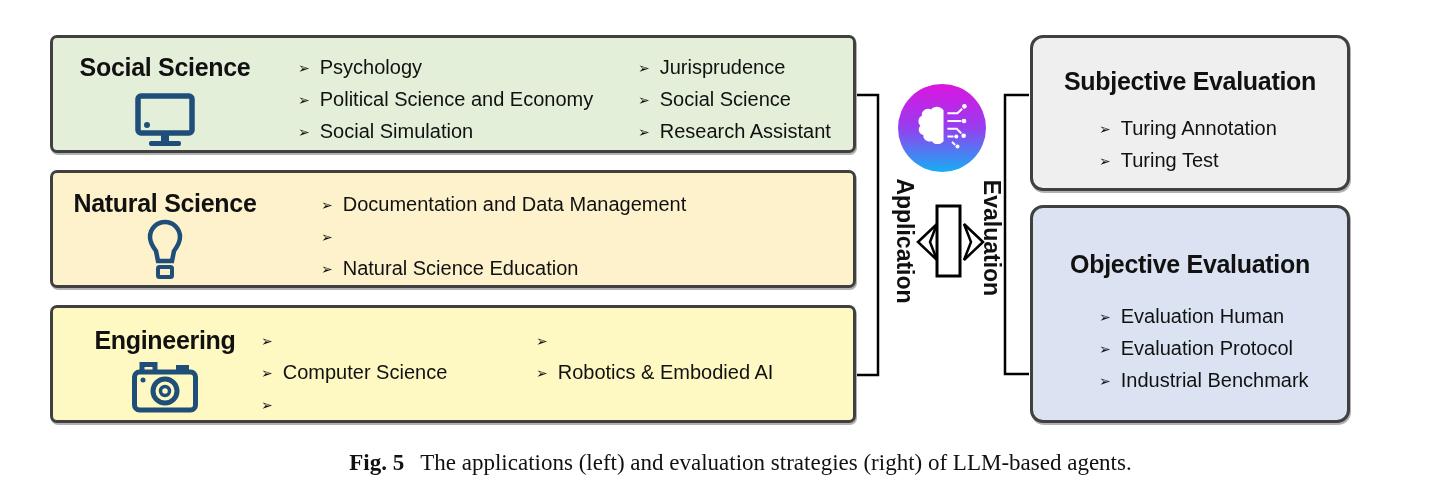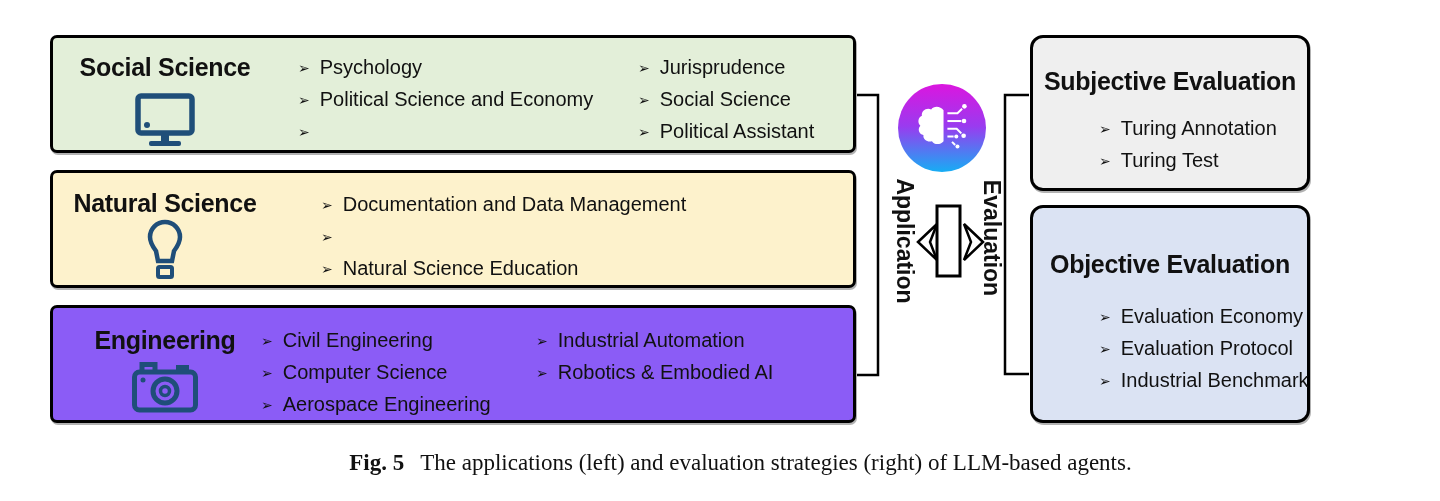--- a/index.html
+++ b/index.html
@@ -1,25 +1,25 @@
 <!DOCTYPE html>
 <html><head>
 <meta charset="utf-8">
 <style>
   * { margin:0; padding:0; box-sizing:border-box; }
   html,body { background:#ffffff; }
   body { width:1440px; height:501px; font-family:"Liberation Sans", sans-serif; color:#111; }
   .fig { position:relative; width:1440px; height:501px; overflow:hidden; background:#fff; }
 
-  .box { position:absolute; border:3px solid #000000; box-shadow:1px 2px 0 rgba(0,0,0,.30); }
+  .box { position:absolute; border:3px solid #404040; box-shadow:1px 2px 0 rgba(0,0,0,.30); }
   .leftbox { left:50px; width:806px; height:118px; border-radius:7px; }
   #box-social { top:35px;  background:#E3EFD9; }
   #box-natural{ top:170px; background:#FDF2CC; }
-  #box-eng    { top:305px; background:#8b5cf6; }
-  .rightbox { left:1030px; width:280px; border-radius:13px; }
+  #box-eng    { top:305px; background:#fef9c3; }
+  .rightbox { left:1030px; width:320px; border-radius:13px; }
   #box-subj { top:35px;  height:156px; background:#EFEFEF; }
   #box-obj  { top:205px; height:218px; background:#DBE3F3; }
 
   .box-title { position:absolute; left:0; width:224px; text-align:center;
                font-weight:bold; font-size:25px; letter-spacing:-0.3px; white-space:nowrap; }
   .rightbox .box-title { width:100%; font-size:25px; }
 
   .iconwrap { position:absolute; left:0; width:224px; display:flex; justify-content:center; }
 
   .col { position:absolute; display:flex; flex-direction:column; }
@@ -61,34 +61,35 @@
       <div class="li">
           <span class="b">➢</span>
           <span>Psychology</span>
         </div>
       <div class="li">
           <span class="b">➢</span>
           <span>Political Science and Economy</span>
         </div>
       <div class="li">
           <span class="b">➢</span>
+          <span>Social Simulation</span>
         </div>
     </div>
     <div class="col" style="left:585px; top:13px">
       <div class="li">
           <span class="b">➢</span>
           <span>Jurisprudence</span>
         </div>
       <div class="li">
           <span class="b">➢</span>
           <span>Social Science</span>
         </div>
       <div class="li">
           <span class="b">➢</span>
-          <span>Political Assistant</span>
+          <span>Research Assistant</span>
         </div>
     </div>
   </div>
 
   <div class="box leftbox" id="box-natural">
     <div class="box-title" style="top:16px">Natural Science</div>
     <div class="iconwrap" style="top:45px">
       <svg width="42" height="64" viewBox="0 0 42 64">
         <path d="M21,4 a15,15 0 0 1 15,15 c0,6 -3,10 -6,14 l-2,10 h-14 l-2,-10 c-3,-4 -6,-8 -6,-14 a15,15 0 0 1 15,-15 z" fill="none" stroke="#1F4E79" stroke-width="4.5"></path>
         <rect x="14" y="49" width="14" height="10" rx="1.5" fill="none" stroke="#1F4E79" stroke-width="4"></rect>
@@ -117,35 +118,32 @@
         <rect x="44" y="5" width="13" height="7" fill="#1F4E79"></rect>
         <rect x="2.5" y="12" width="61" height="38" rx="5" fill="none" stroke="#1F4E79" stroke-width="5"></rect>
         <circle cx="33" cy="31" r="12" fill="none" stroke="#1F4E79" stroke-width="5"></circle>
         <circle cx="33" cy="31" r="4.5" fill="none" stroke="#1F4E79" stroke-width="3.5"></circle>
         <circle cx="11" cy="20" r="2.5" fill="#1F4E79"></circle>
       </svg>
     </div>
     <div class="col" style="left:208px; top:16px">
       <div class="li">
           <span class="b">➢</span>
-          <span>Civil Engineering</span>
         </div>
       <div class="li">
           <span class="b">➢</span>
           <span>Computer Science</span>
         </div>
       <div class="li">
           <span class="b">➢</span>
-          <span>Aerospace Engineering</span>
         </div>
     </div>
     <div class="col" style="left:483px; top:16px">
       <div class="li">
           <span class="b">➢</span>
-          <span>Industrial Automation</span>
         </div>
       <div class="li">
           <span class="b">➢</span>
           <span>Robotics &amp; Embodied AI</span>
         </div>
     </div>
   </div>
 
   <svg class="overlay" width="1440" height="501">
     <path d="M857,95 H878 V375 H857" fill="none" stroke="#000" stroke-width="2.5"></path>
@@ -193,21 +191,21 @@
           <span>Turing Test</span>
         </div>
     </div>
   </div>
 
   <div class="box rightbox" id="box-obj">
     <div class="box-title" style="top:42px">Objective Evaluation</div>
     <div class="col" style="left:66px; top:92px">
       <div class="li">
           <span class="b">➢</span>
-          <span>Evaluation Economy</span>
+          <span>Evaluation Human</span>
         </div>
       <div class="li">
           <span class="b">➢</span>
           <span>Evaluation Protocol</span>
         </div>
       <div class="li">
           <span class="b">➢</span>
           <span>Industrial Benchmark</span>
         </div>
     </div>

